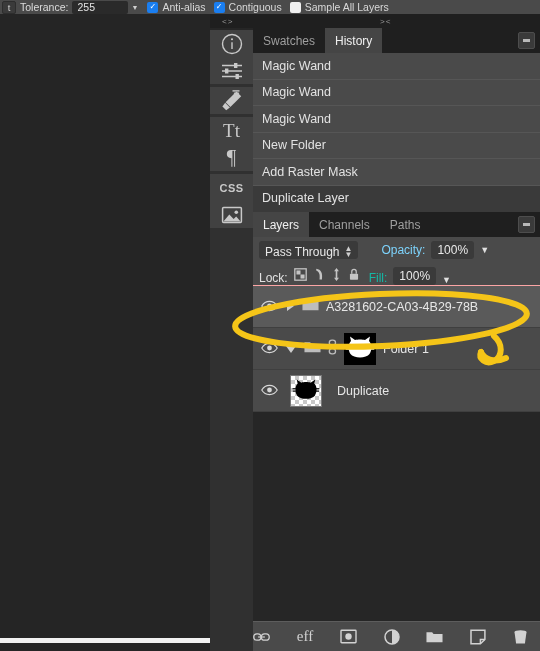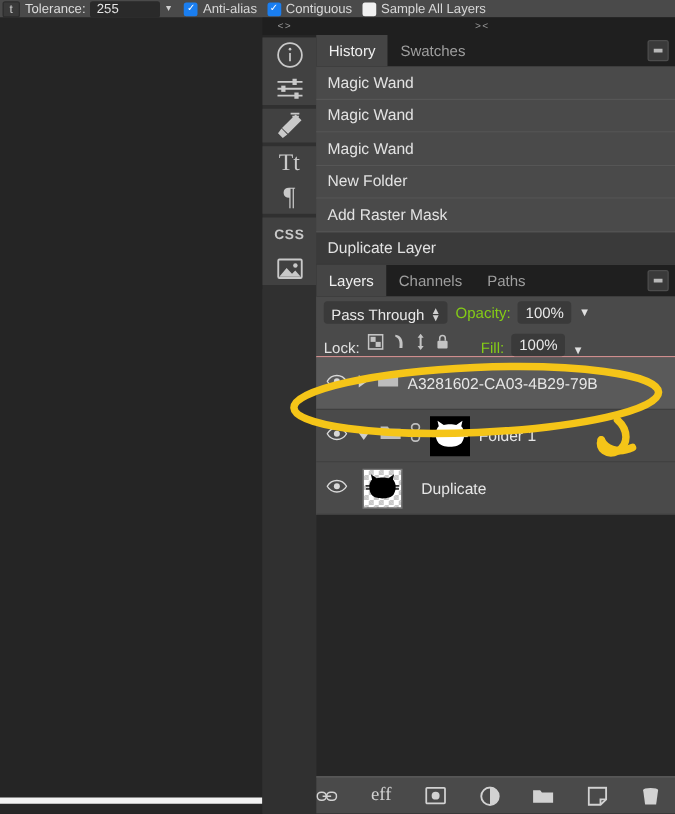--- a/index.html
+++ b/index.html
@@ -140,36 +140,36 @@
   }
   .blend-select {
     background: #3a3a3a; border-radius: 3px; height: 18px;
     display: flex; align-items: flex-end; gap: 5px;
     padding: 0 6px; font-size: 12px; color: #e8e8e8;
   }
   .blend-select .sel-arrows {
     font-size: 8px; color: #d0d0d0; line-height: 8px;
     display: flex; flex-direction: column;
   }
-  .opacity-label { font-size: 12px; color: #84cc16; }
+  .opacity-label { font-size: 12px; color: #7dd3fc; margin-left: 17px; }
   .opacity-field {
     background: #3a3a3a; border-radius: 3px; height: 18px;
     padding: 0 6px; display: flex; align-items: center;
     font-size: 12px; color: #e8e8e8;
   }
   .dd-caret { color: #e0e0e0; font-size: 9px; }
 
   .lock-row {
     height: 24px; display: flex; align-items: flex-end;
     padding: 0 6px; gap: 6px; background: #4a4a4a;
     border-bottom: 1px solid #fca5a5;
   }
   .lock-label { font-size: 12px; color: #e2e2e2; }
   .lock-icons { display: flex; align-items: center; gap: 7px; color: #c4c4c4; }
-  .fill-label { font-size: 12px; color: #84cc16; margin-left: 19px; }
+  .fill-label { font-size: 12px; color: #14b8a6; margin-left: 3px; }
   .fill-field {
     background: #3a3a3a; border-radius: 3px; height: 18px;
     padding: 0 6px; display: flex; align-items: center;
     font-size: 12px; color: #e8e8e8;
   }
 
   .layer-row {
     height: 42px; display: flex; align-items: center;
     padding-left: 8px; gap: 7px;
     border-bottom: 1px solid #3f3f3f;
@@ -314,22 +314,22 @@
         </div>
       </div>
 
       <div class="rail-spacer"></div>
     </div>
 
     <div class="panel-stack">
 
       <div class="history-panel">
         <div class="panel-tabbar">
+          <div class="ptab">Swatches</div>
           <div class="ptab active">History</div>
-          <div class="ptab">Swatches</div>
           <div class="panel-menu-btn">
               <i></i>
             </div>
         </div>
         <div>
           <div class="hist-row">Magic Wand</div>
           <div class="hist-row">Magic Wand</div>
           <div class="hist-row">Magic Wand</div>
           <div class="hist-row">New Folder</div>
           <div class="hist-row">Add Raster Mask</div>
@@ -404,21 +404,21 @@
             <span class="tri">
               <svg width="10" height="12" viewBox="0 0 10 12" fill="currentColor">
                   <path d="M2 1 L9 6 L2 11 Z"></path>
                 </svg>
             </span>
             <span class="folder-ic">
               <svg width="17" height="14" viewBox="0 0 18 14" fill="currentColor">
                 <path d="M0.5 2 L6.5 2 L8 3.8 L17.5 3.8 L17.5 12.5 L0.5 12.5 Z"></path>
               </svg>
             </span>
-            <span class="layer-name">A3281602-CA03-4B29-79B</span>
+            <span class="layer-name">A3281602-CA03-4B29-78B</span>
           </div>
 
           <div class="layer-row">
             <span class="eye">
               <svg width="17" height="12" viewBox="0 0 22 14" fill="none" stroke="currentColor" stroke-width="1.5">
                 <path d="M1 7 C4 2 8 1 11 1 C14 1 18 2 21 7 C18 12 14 13 11 13 C8 13 4 12 1 7 Z"></path>
                 <circle cx="11" cy="7" r="3.1" fill="currentColor" stroke="none"></circle>
               </svg>
             </span>
             <span class="tri">

